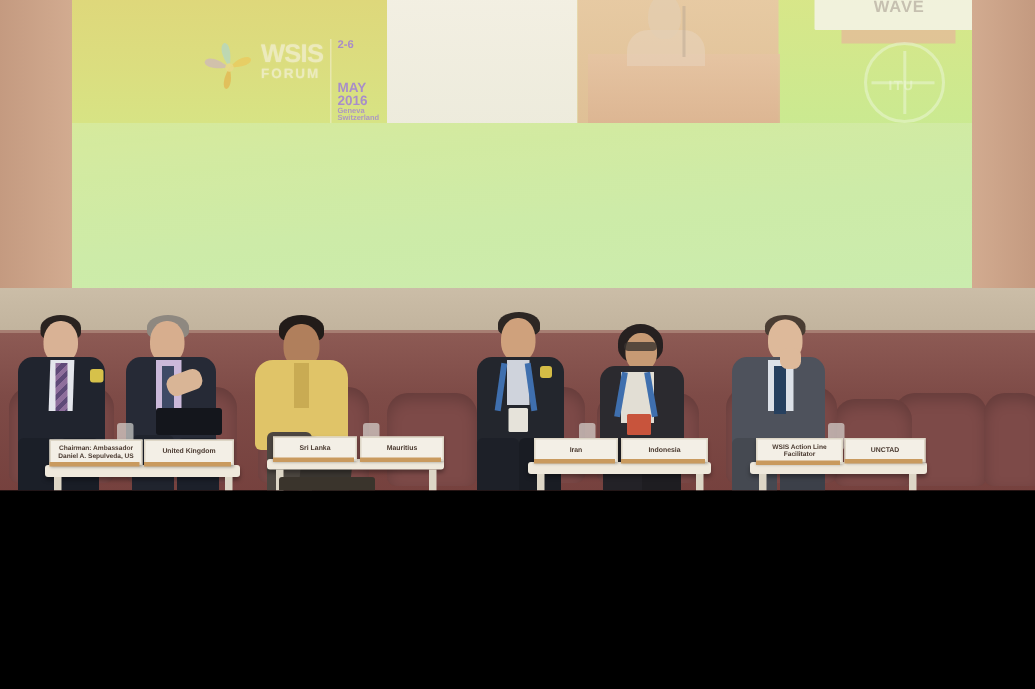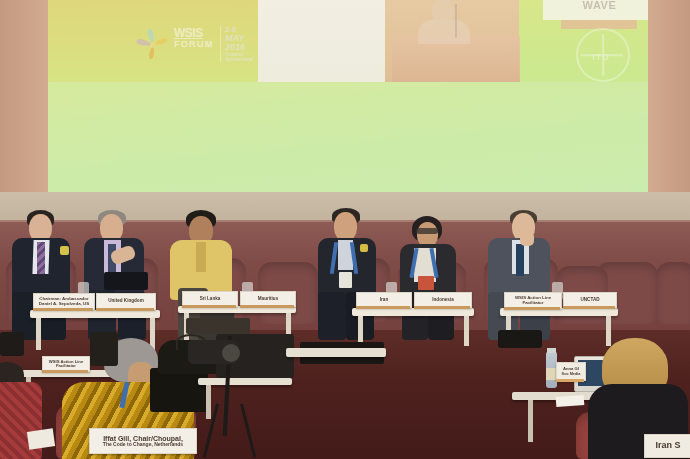--- a/index.html
+++ b/index.html
@@ -1,17 +1,17 @@
 <!DOCTYPE html>
 <html><head>
 <meta charset="utf-8">
 <style>
   html,body{margin:0;padding:0;background:#000;}
   .stage{
-    position:relative;width:690px;height:459px;overflow:hidden;
+    position:relative;width:690px;height:327px;overflow:hidden;
     font-family:"Liberation Sans",sans-serif;
     background:#2a1210;
   }
   .layer{position:absolute;}
 
   
   .screen-wall{
     left:0;top:0;width:690px;height:205px;
     background:linear-gradient(180deg,#d8cfbd 0%,#cdc3ae 60%,#c4b9a3 100%);
   }
@@ -99,28 +99,28 @@
   }
 
   
   .wsis{left:134px;top:22px;width:120px;height:46px;opacity:.62;}
   .wsis-mark{position:absolute;left:0;top:4px;width:38px;height:38px;}
   .wsis-word{
     position:absolute;left:40px;top:6px;
     font-weight:bold;color:#f7f3e4;line-height:.94;
     text-shadow:0 0 1px rgba(255,255,255,.5);
   }
-  .wsis-word .w1{font-size:12px;letter-spacing:-.5px;display:block;text-decoration:underline;}
+  .wsis-word .w1{font-size:17px;letter-spacing:-.5px;display:block;}
   .wsis-word .w2{font-size:9px;letter-spacing:1.3px;display:block;margin-top:1px;}
   .wsis-date{
-    position:absolute;left:86px;top:4px;color:#e5e5e5;font-weight:bold;line-height:1.0;
-    border-left:1px solid rgba(247,243,228,.75);padding-left:4px;font-style:italic;
+    position:absolute;left:86px;top:4px;color:#8b5cf6;font-weight:bold;line-height:1.0;
+    border-left:1px solid rgba(247,243,228,.75);padding-left:4px;
   }
   .wsis-date .d1{font-size:7.5px;display:block;}
-  .wsis-date .d2{font-size:9px;display:block;}
+  .wsis-date .d2{font-size:9px;display:block;margin-top:20px;}
   .wsis-date .d3{font-size:5px;display:block;opacity:.9;}
   .wsis-date .d4{font-size:5px;display:block;opacity:.9;}
 
   
   .slide-body{
     left:48px;top:82px;width:602px;height:110px;
   }
   .slide-text{
     position:absolute;left:7px;top:16px;width:640px;
     color:#fbfdf4;font-size:17.5px;line-height:25px;

